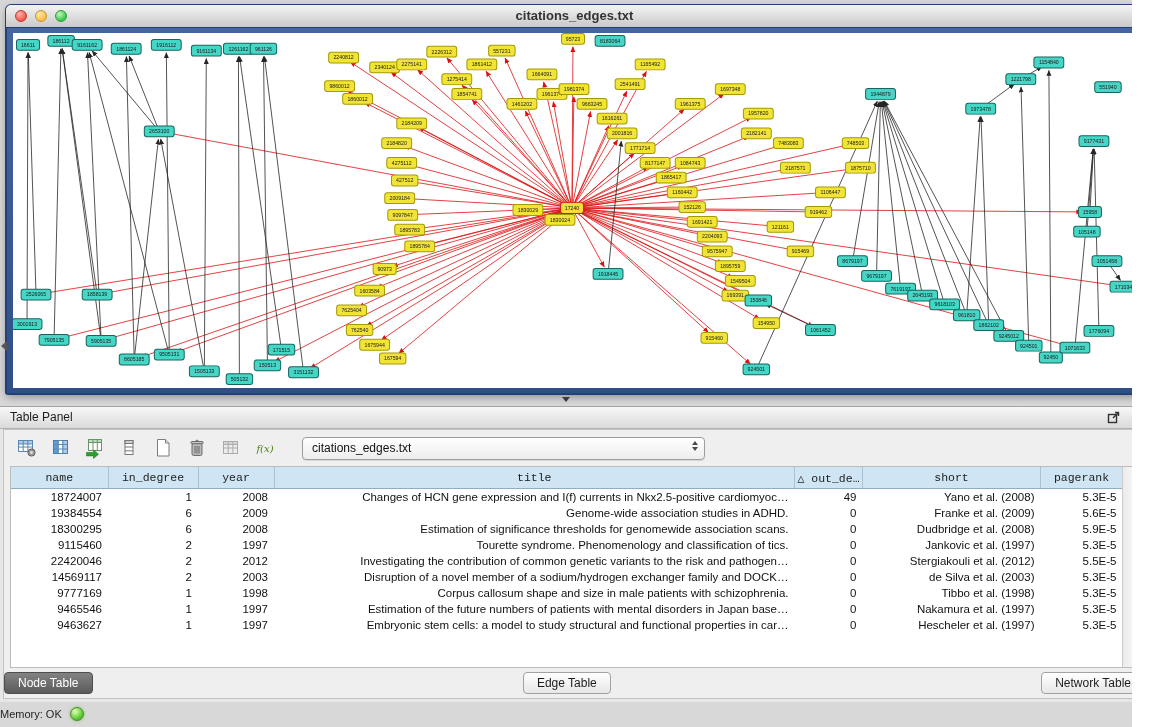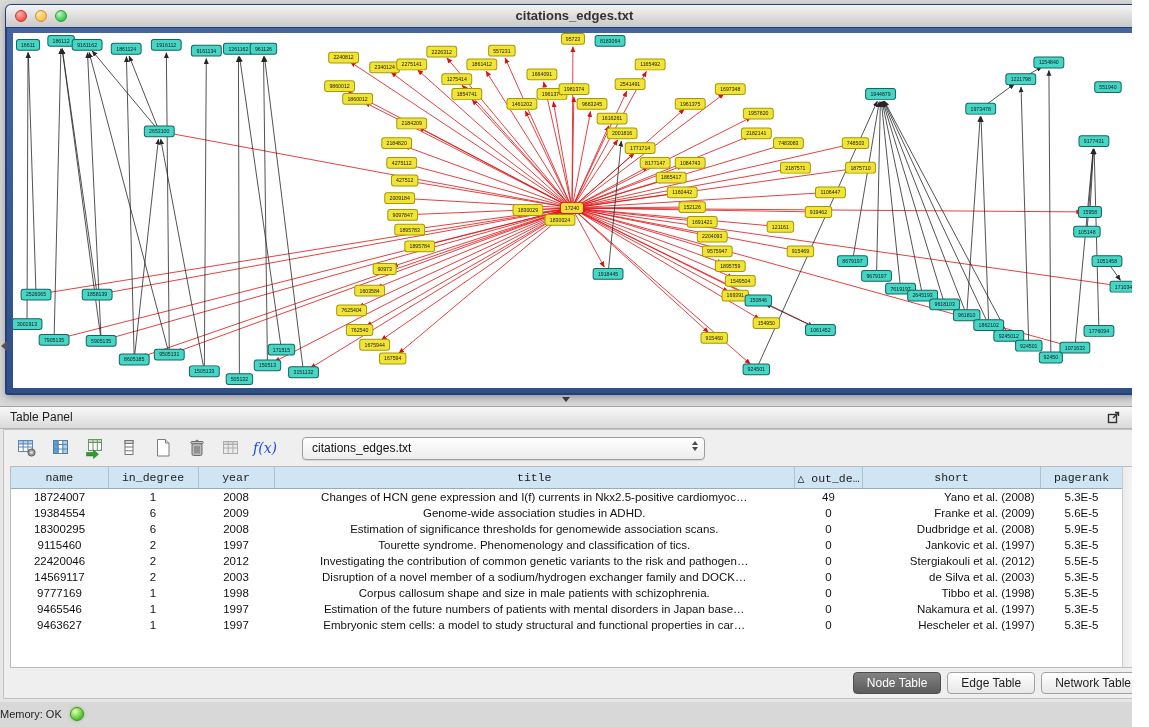--- a/index.html
+++ b/index.html
@@ -42,43 +42,43 @@
   .panel-title{font-size:12px;line-height:21px;margin-left:10px;color:#1d1d1d;}
   .panel-controls{position:absolute;right:9px;top:0;height:21px;display:flex;align-items:center;gap:11px;}
   .float-btn{width:13px;height:13px;display:flex;align-items:center;justify-content:center;background:none;border:none;padding:0;}
   .close-btn{background:none;border:none;padding:0;font-size:15px;font-weight:bold;color:#111;line-height:13px;}
 
   .panel-body{position:absolute;top:22px;left:3px;right:3px;bottom:3px;
     background:#efefef;border:1px solid #c2c2c2;display:flex;flex-direction:column;}
   .toolbar{height:36px;display:flex;align-items:center;padding:0 10px;gap:8px;flex:0 0 auto;}
   .tool-btn{width:26px;height:26px;display:flex;align-items:center;justify-content:center;
     background:transparent;border:none;padding:0;}
-  .fx{font-family:"DejaVu Serif",serif;font-style:italic;font-size:14px;color:#1d4ed8;}
+  .fx{font-family:"DejaVu Serif",serif;font-style:italic;font-size:10px;color:#4d7c0f;}
   .select{width:392px;height:21px;border:1px solid #9d9d9d;border-radius:4px;
     background:linear-gradient(#ffffff,#ededed);display:flex;align-items:center;
     margin-left:16px;position:relative;font-size:12px;color:#111;padding-left:9px;
     box-shadow:0 1px 1px rgba(0,0,0,.1);}
   .select .arrows{position:absolute;right:6px;top:3px;display:flex;flex-direction:column;align-items:center;}
   .tri-up{width:0;height:0;border-left:3.5px solid transparent;border-right:3.5px solid transparent;
     border-bottom:4.5px solid #4a4a4a;margin-bottom:2px;}
   .tri-down{width:0;height:0;border-left:3.5px solid transparent;border-right:3.5px solid transparent;
     border-top:4.5px solid #4a4a4a;}
 
   .table-wrap{flex:1 1 auto;margin:0 6px;background:#fff;border:1px solid #bcbcbc;
     position:relative;overflow:hidden;}
   table.data{border-collapse:collapse;table-layout:fixed;width:calc(100% - 15px);font-size:11.5px;}
   table.data th{background:#cfe5f3;border-right:1px solid #a9c3d4;border-bottom:1px solid #90aec0;
     height:19px;font-weight:normal;color:#1c1c1c;text-align:center;font-size:11.5px;
     overflow:hidden;white-space:nowrap;font-family:Liberation Mono, monospace;}
   table.data td{height:16px;padding:0 6px;white-space:nowrap;overflow:hidden;color:#111;}
-  td.al{text-align:center;} td.ac{text-align:right;}
+  td.al{text-align:right;} td.ac{text-align:right;}
   .vscroll{position:absolute;top:0;right:0;bottom:0;width:15px;
     background:linear-gradient(to right,#ebebeb,#fafafa);border-left:1px solid #cccccc;}
 
-  .tabbar{height:30px;display:flex;align-items:center;justify-content:flex-end;gap:6px;flex:0 0 auto;}
+  .tabbar{height:30px;display:flex;align-items:center;justify-content:space-between;gap:6px;flex:0 0 auto;}
   .tab{font-size:12px;padding:3px 13px;border-radius:4px;border:1px solid #a2a2a2;
     background:linear-gradient(#ffffff,#e7e7e7);color:#1c1c1c;}
   .tab.active{background:linear-gradient(#828282,#5b5b5b);border-color:#4d4d4d;color:#fff;}
 
   
   .statusbar{position:absolute;bottom:0;left:0;right:0;height:26px;display:flex;
     align-items:center;justify-content:flex-start;padding-right:23px;gap:8px;
     font-size:11px;color:#1f1f1f;}
   .led{width:12px;height:12px;border-radius:50%;
     background:radial-gradient(circle at 35% 30%,#e4ffb4,#5ecf35 60%,#35991c);

